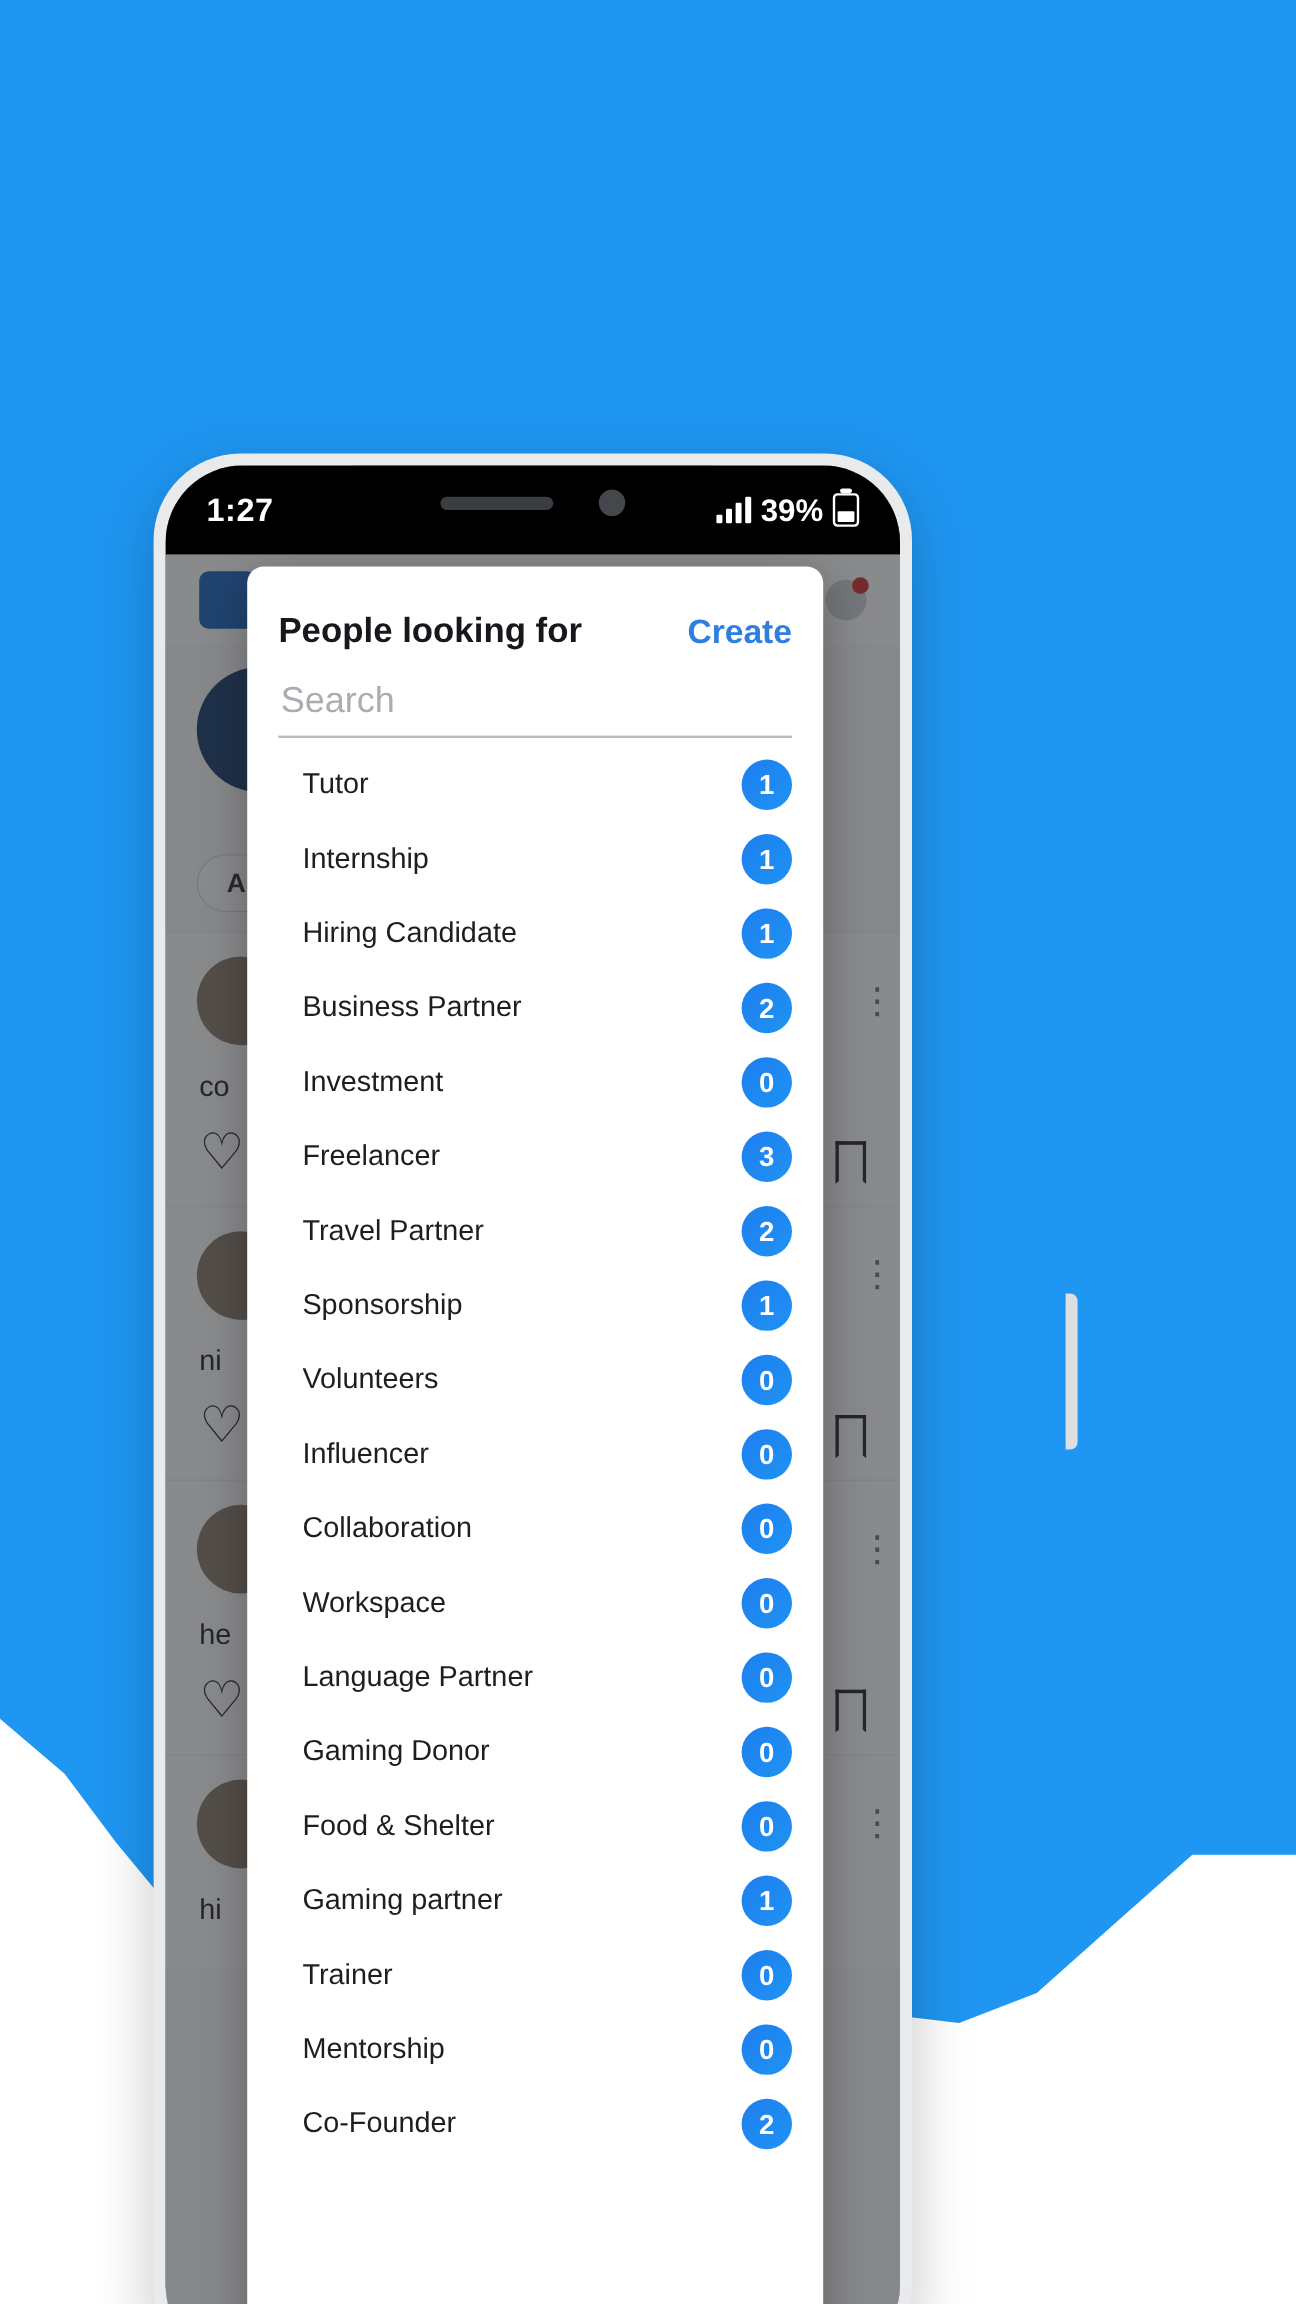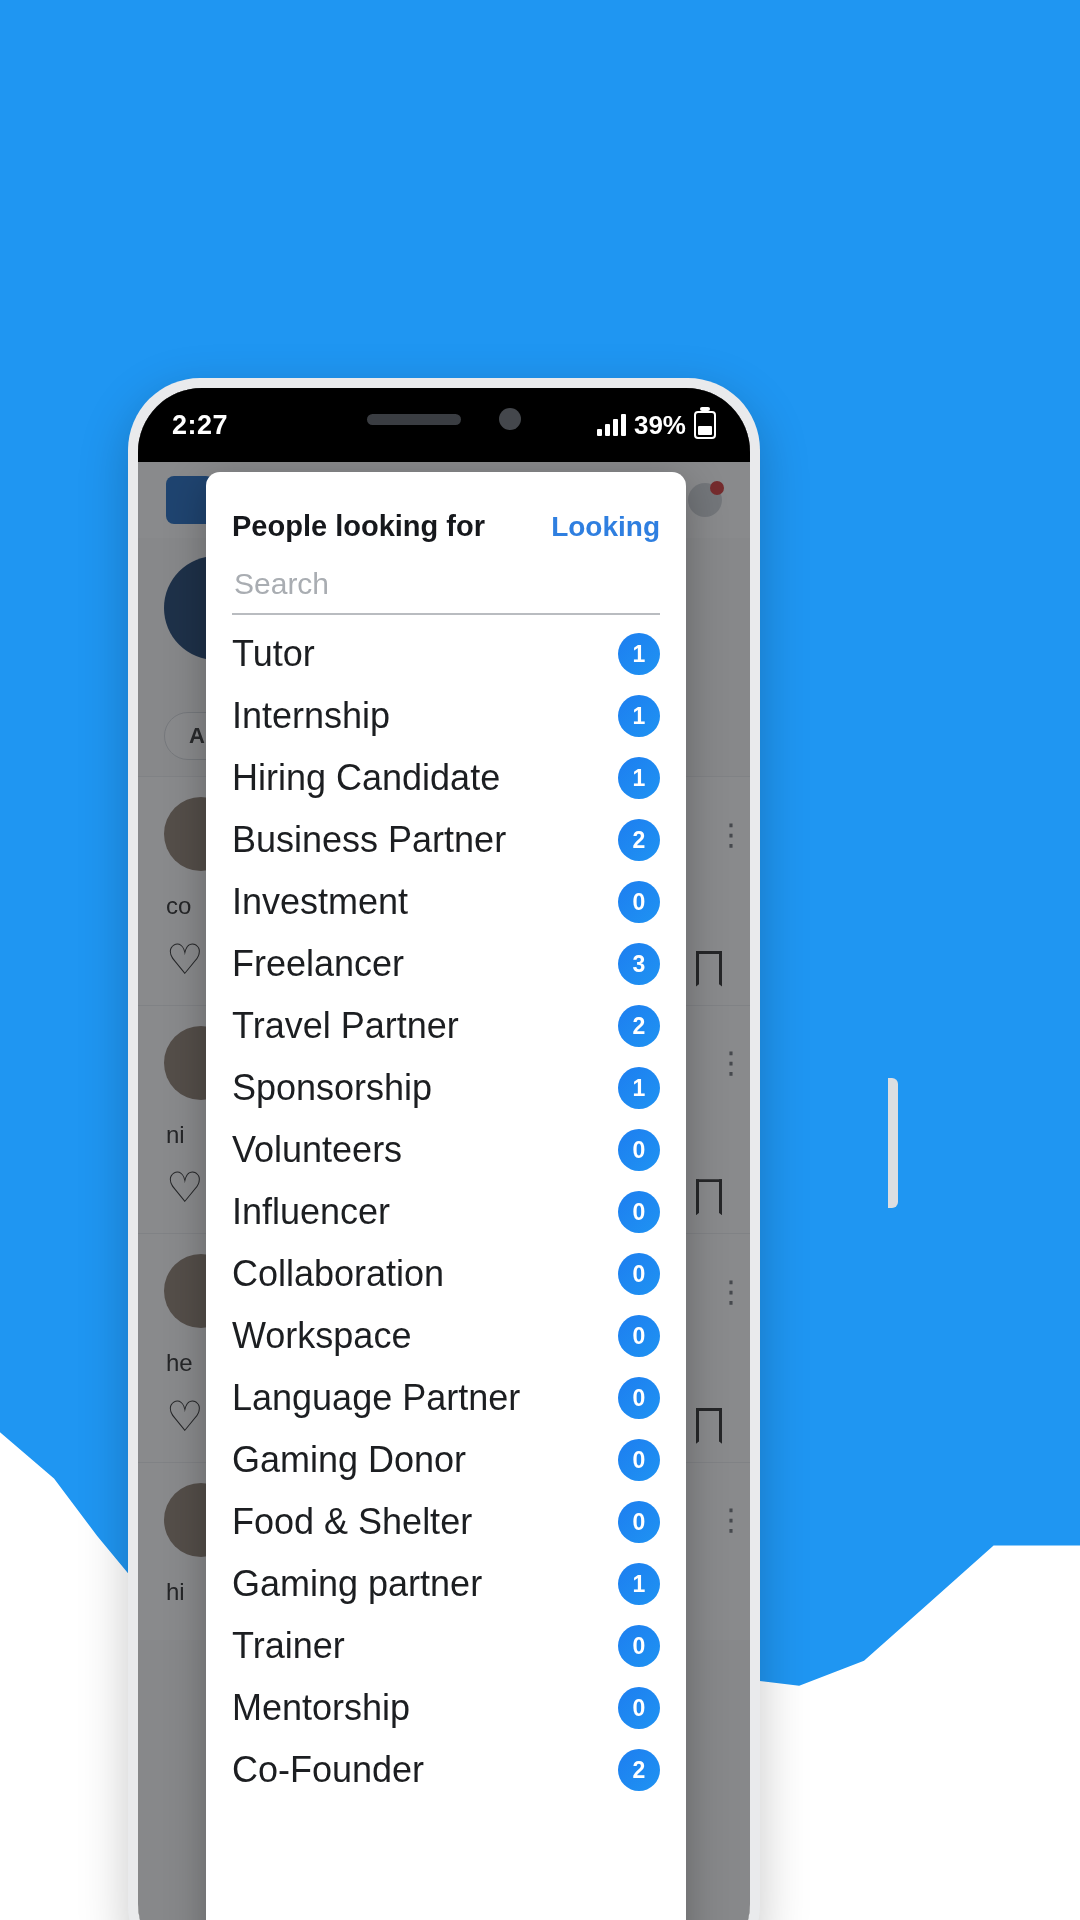--- a/index.html
+++ b/index.html
@@ -251,21 +251,21 @@
   .search-input::placeholder { color: #a9adb2; }
 
   .list { flex: 1; overflow: hidden; padding: 8px 0 0 0; }
   .row {
     display: flex;
     align-items: center;
     justify-content: space-between;
     padding: 0 26px;
     height: 62px;
   }
-  .row-label { font-size: 36px; color: #1c1e21; }
+  .row-label { font-size: 24px; color: #1c1e21; margin-left: 20px; }
   .count {
     min-width: 42px;
     height: 42px;
     padding: 0 6px;
     border-radius: 21px;
     background: linear-gradient(135deg, #1d7ef0 0%, #1f93f2 100%);
     color: #ffffff;
     font-size: 23px;
     font-weight: 700;
     display: flex;
@@ -284,21 +284,21 @@
   <div class="phone">
     <div class="btn-side btn-mute"></div>
     <div class="btn-side btn-volup"></div>
     <div class="btn-side btn-voldn"></div>
     <div class="btn-side btn-power"></div>
 
     <div class="phone-inner">
       <div class="screen">
 
         <div class="statusbar">
-          <div class="sb-time">2:27</div>
+          <div class="sb-time">1:27</div>
           <div class="sb-right">
             <span class="bars">
                 <i></i>
                 <i></i>
                 <i></i>
                 <i></i>
               </span>
             <span>39%</span>
             <span class="batt"></span>
           </div>
@@ -402,21 +402,21 @@
           </div>
 
           <div class="fab"></div>
         </div>
 
         <div class="dim"></div>
 
         <div class="modal">
           <div class="modal-head">
             <div class="modal-title">People looking for</div>
-            <div class="modal-create">Looking</div>
+            <div class="modal-create">Create</div>
           </div>
 
           <div class="search-wrap">
             <input class="search-input" type="text" placeholder="Search" style="">
           </div>
 
           <div class="list">
               <div class="row">
                 <div class="row-label">Tutor</div>
                 <div class="count">1</div>

